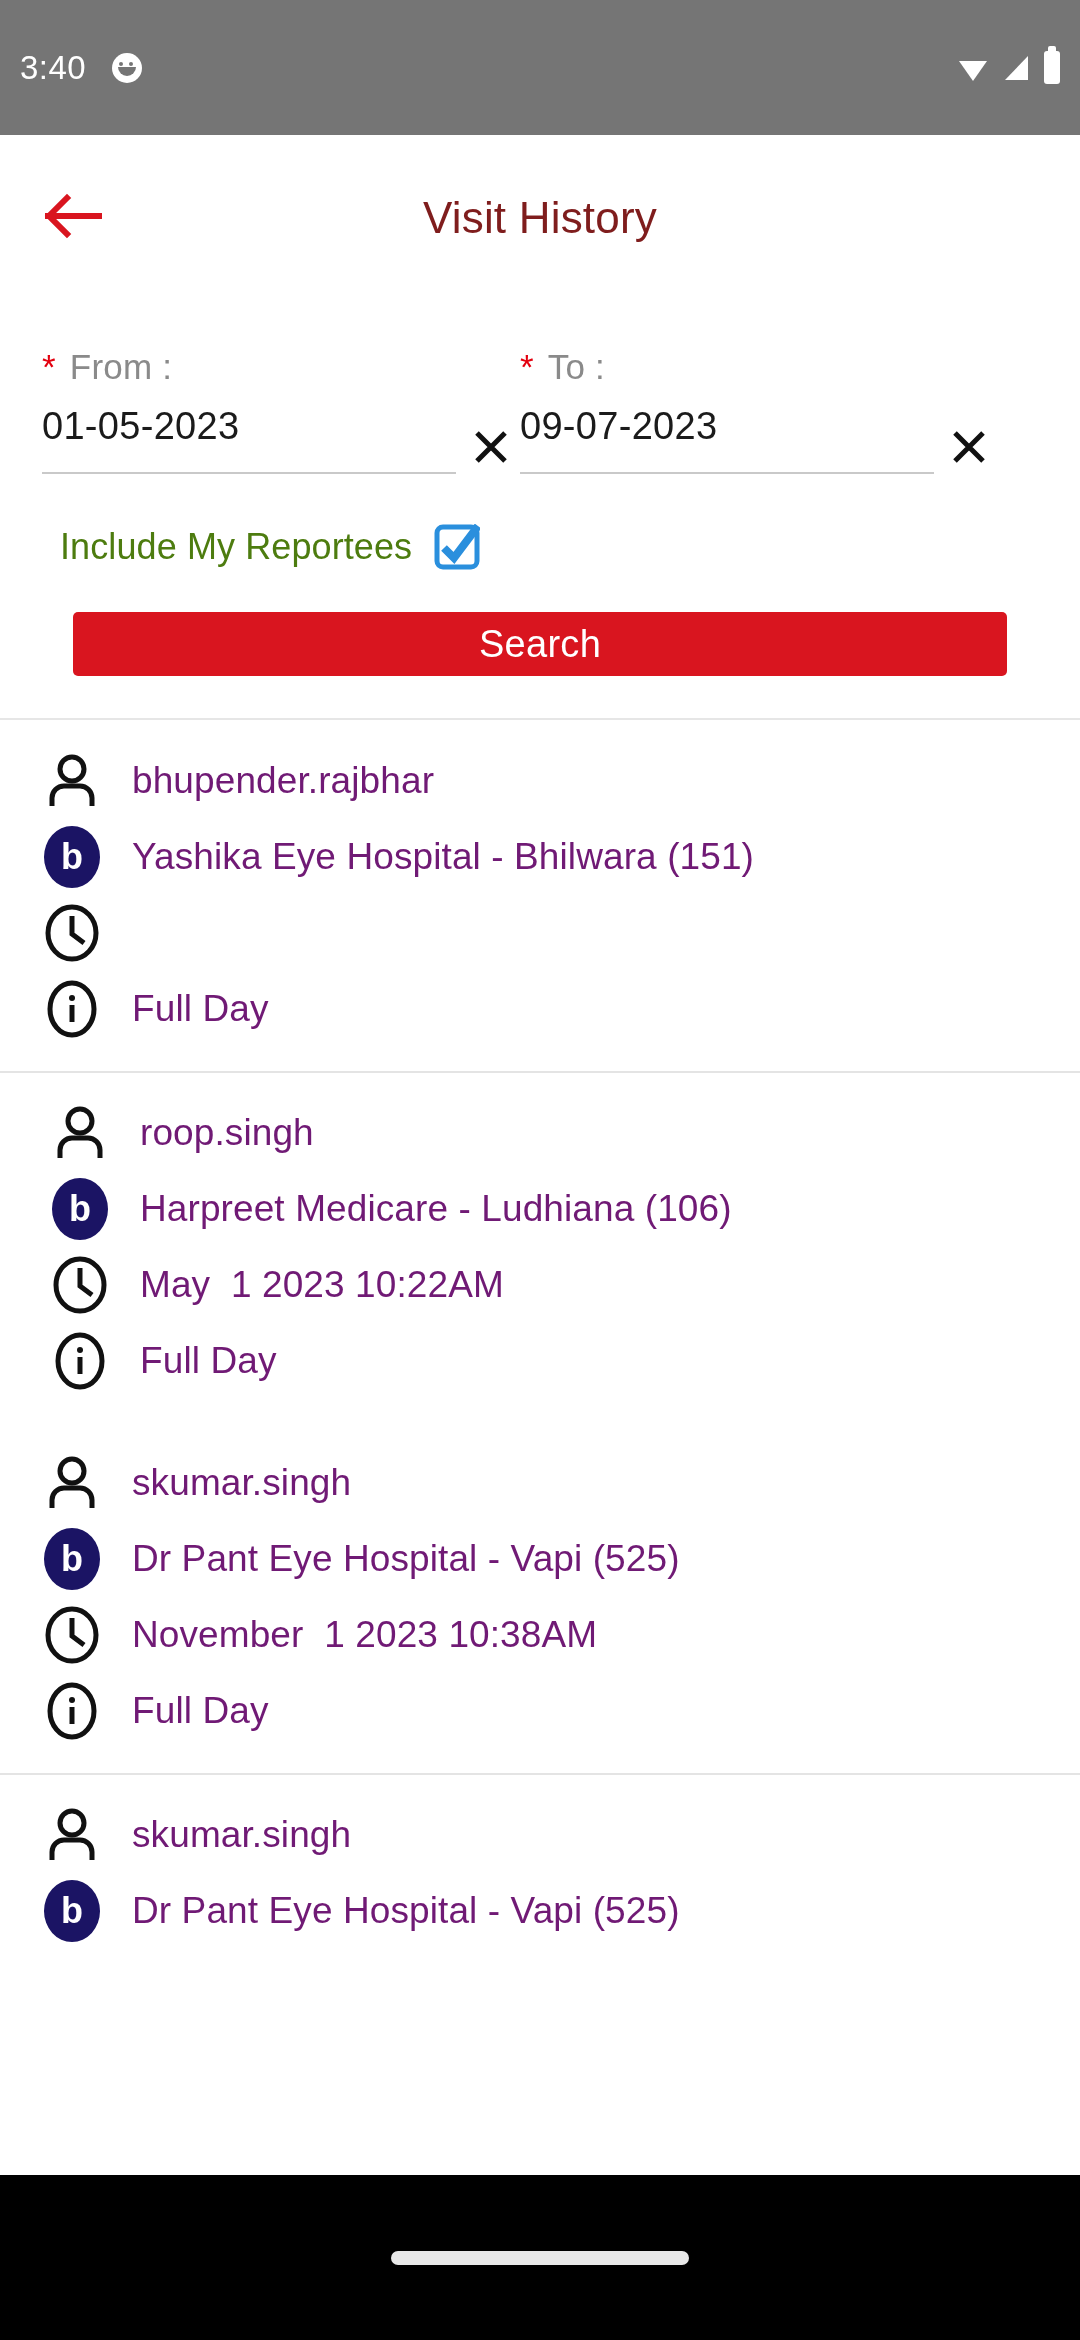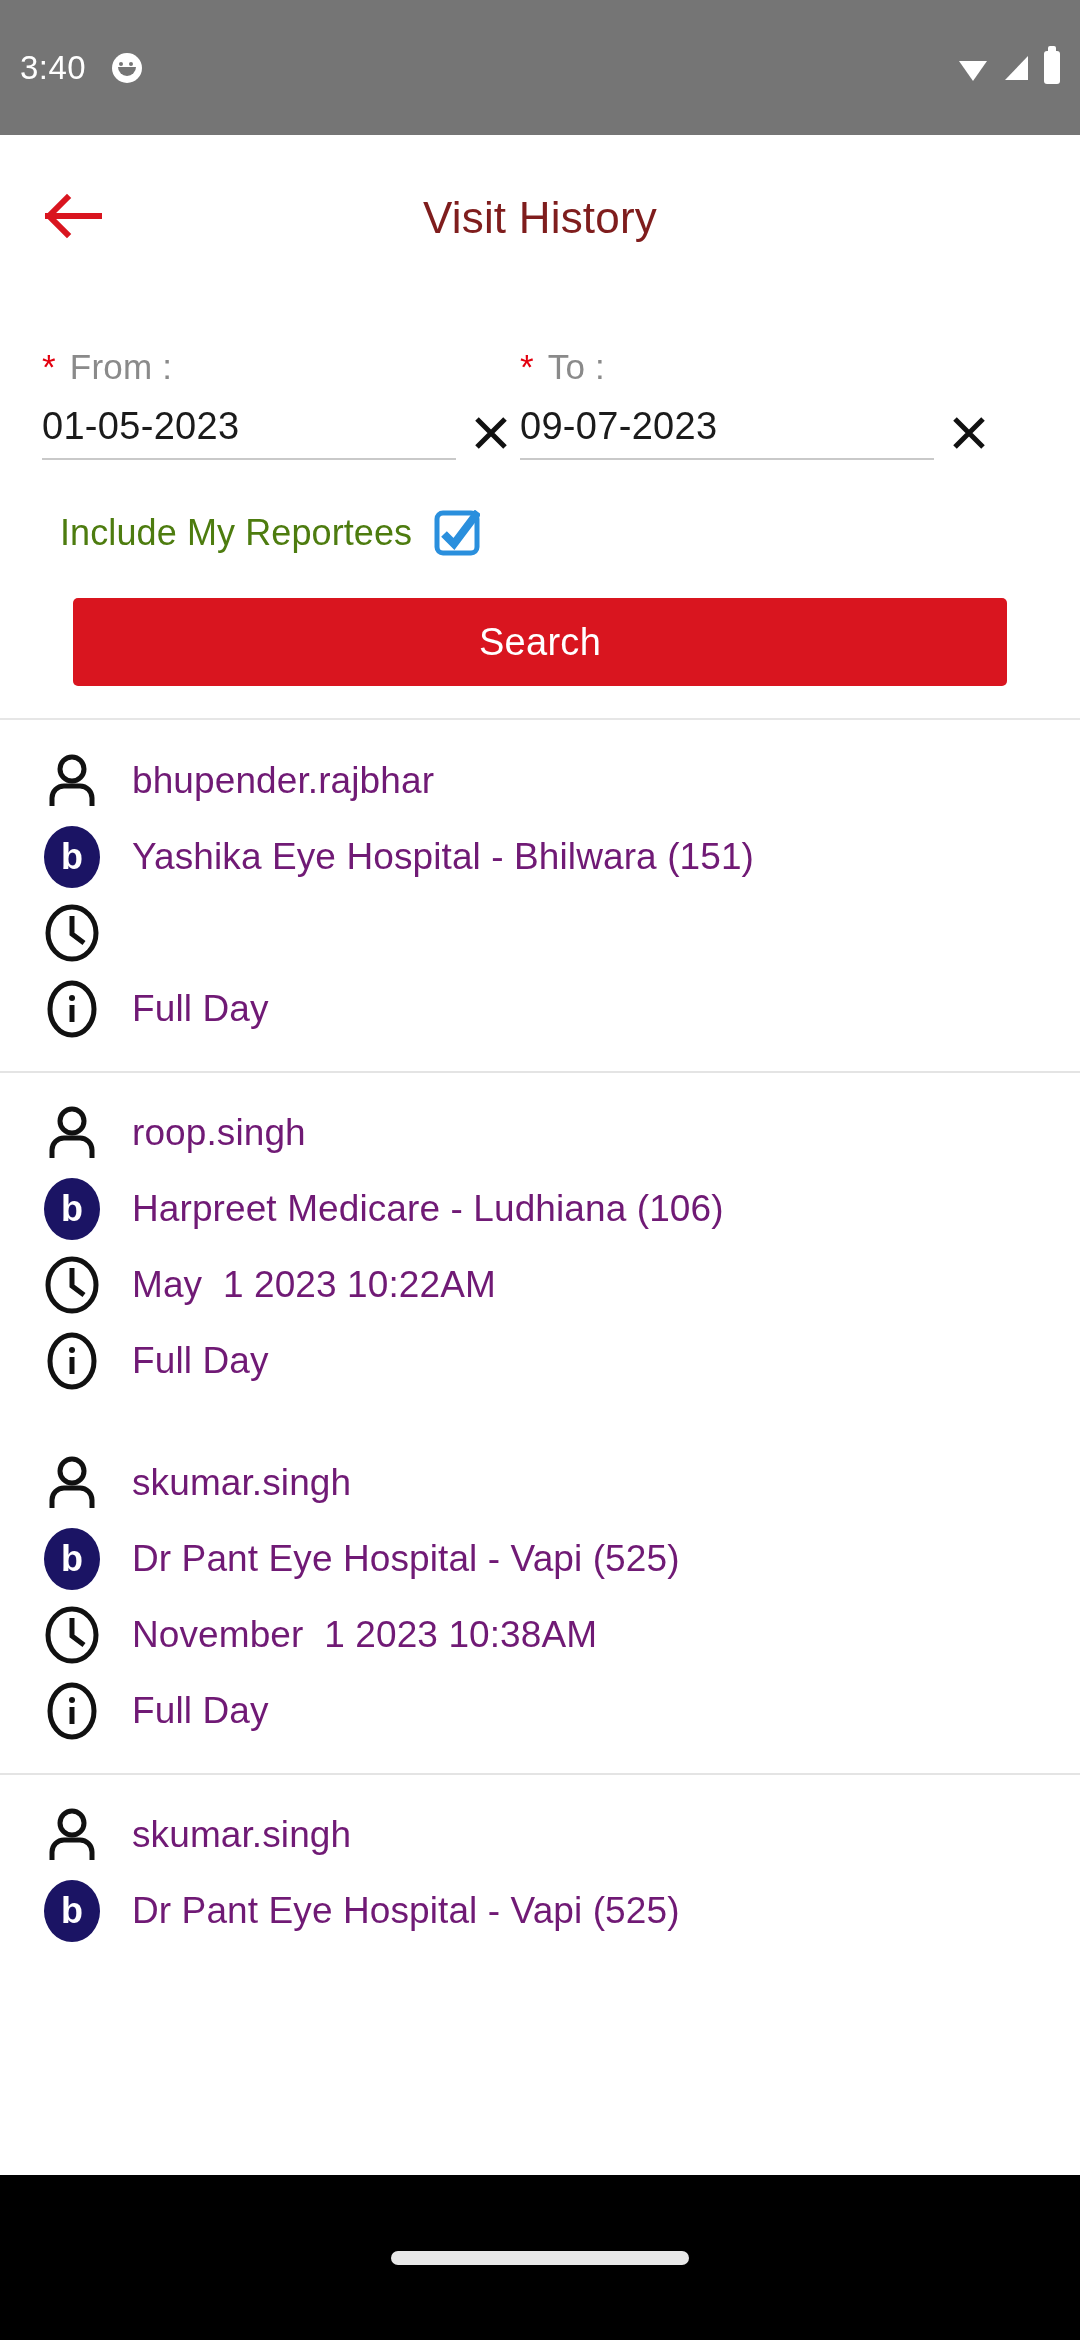--- a/index.html
+++ b/index.html
@@ -76,21 +76,21 @@
     letter-spacing:.2px;
   }
   .req-star{ color:#e3000f; font-size:35px; margin-right:14px; }
   .date-field{
     margin-top:18px;
     display:flex; align-items:flex-end;
   }
   .date-input{
     flex:1;
     font-size:38px; color:#1b1b1b;
-    padding-bottom:10px;
+    padding-bottom:24px;
     border-bottom:2px solid #c9c9c9;
     letter-spacing:.3px;
     cursor:pointer;
   }
   .clear-x{
     width:58px; height:58px; margin-left:6px; margin-bottom:-4px;
     display:flex; align-items:center; justify-content:center;
     cursor:pointer;
   }
 
@@ -98,21 +98,21 @@
     display:flex; align-items:center;
     margin-top:50px; padding-left:18px;
   }
   .chk-label{ font-size:36px; color:#4d7c0f; letter-spacing:.1px; }
   .chk-box{
     margin-left:22px; width:46px; height:46px; cursor:pointer;
     display:flex; align-items:center; justify-content:center;
   }
 
   .search-btn{
-    display:block; width:934px; height:88px; margin:42px auto 0;
+    display:block; width:934px; height:64px; margin:42px auto 0;
     background:#d9151f; border:none; border-radius:5px;
     color:#ffffff; font-size:38px; font-family:"Liberation Sans", sans-serif;
     letter-spacing:.3px; cursor:pointer;
   }
 
   .panel-sep{
     position:absolute; top:718px; left:0; width:1080px; height:2px;
     background:#e6e6e6;
   }
 
@@ -272,21 +272,21 @@
         <svg width="52" height="58" viewBox="0 0 52 58">
           <ellipse cx="26" cy="29" rx="22" ry="26" fill="none" stroke="#111" stroke-width="5"></ellipse>
           <circle cx="26" cy="18" r="3" fill="#111"></circle>
           <path d="M26 25 L26 42" stroke="#111" stroke-width="5"></path>
         </svg>
       </span>
       <span class="row-text">Full Day</span>
     </div>
   </div>
 
-  <div class="visit-group" style="border-bottom:none;">
+  <div class="visit-group" style="border-bottom:none;padding-left:8px;">
     <div class="visit-row">
       <span class="row-icon">
         <svg width="52" height="54" viewBox="0 0 52 54">
           <circle cx="26" cy="15" r="12" fill="none" stroke="#111" stroke-width="5"></circle>
           <path d="M6 52 L6 44 A12 12 0 0 1 18 32 L34 32 A12 12 0 0 1 46 44 L46 52" fill="none" stroke="#111" stroke-width="5"></path>
         </svg>
       </span>
       <span class="row-text">roop.singh</span>
     </div>
     <div class="visit-row">

